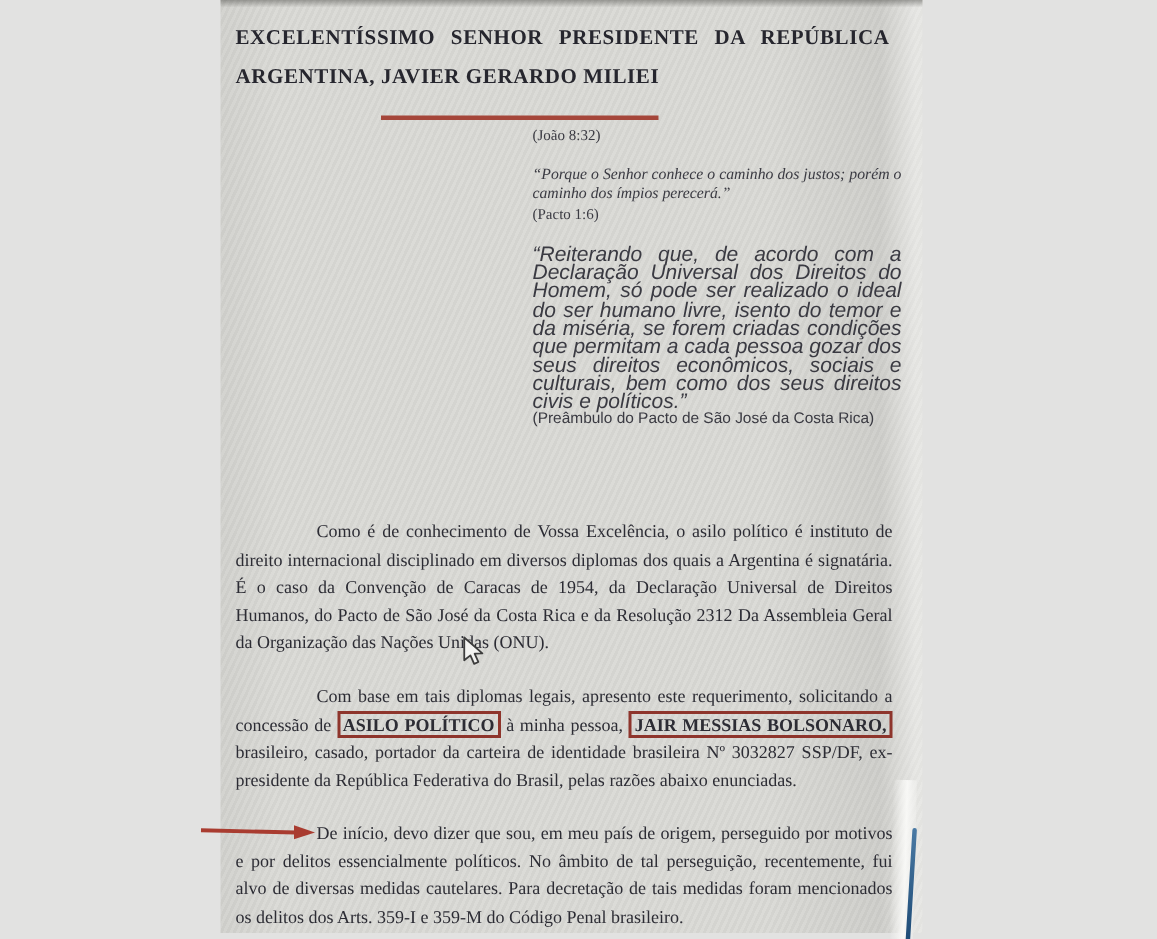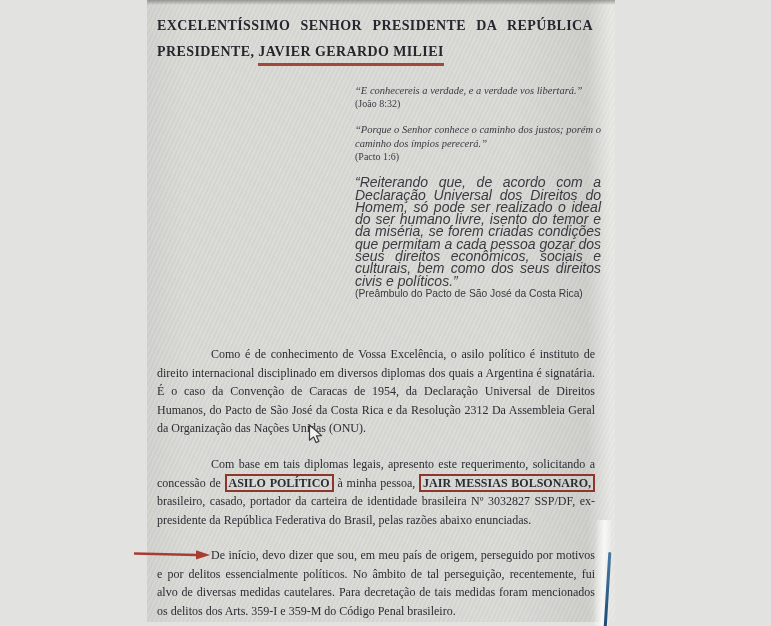--- a/index.html
+++ b/index.html
@@ -32,21 +32,21 @@
     transform:rotate(3.5deg);border-radius:2px;
   }
   .title{
     position:absolute;left:10px;top:14px;width:436px;
     font-weight:bold;font-size:14px;line-height:24px;letter-spacing:0.4px;
     color:#26262e;
   }
   .title-line1{text-align:justify;text-align-last:justify;white-space:nowrap;}
   .title-line2{margin-top:2px;}
   .red-underline{
-    border-bottom:3px solid #a5463a;padding-bottom:4px;
+    border-bottom:3px solid #a5463a;padding-bottom:18px;
   }
   .epigraphs{
     position:absolute;left:208px;top:84px;width:246px;
     color:#3a3a42;
   }
   .epigraph{margin:0 0 13px 0;}
   .quote{text-align:justify;margin:0;}
   .quote-serif{font-style:italic;font-size:10.5px;line-height:13.4px;font-family:"Liberation Serif",serif;}
   .quote-sans{font-style:italic;font-size:14px;line-height:12.3px;font-family:"Liberation Sans",sans-serif;}
   .source{margin:0;font-style:normal;font-size:10px;line-height:13px;font-family:"Liberation Serif",serif;}
@@ -67,26 +67,25 @@
   .cursor{position:absolute;left:161px;top:424px;width:15px;height:21px;}
 </style>
 </head>
 <body>
 
 <div class="paper">
   <div class="paper-top-shadow"></div>
 
   <div class="title">
     <div class="title-line1">EXCELENTÍSSIMO SENHOR PRESIDENTE DA REPÚBLICA</div>
-    <div class="title-line2"><span>PRESIDENTE, </span><span class="red-underline">JAVIER GERARDO MILIEI</span></div>
+    <div class="title-line2"><span>ARGENTINA, </span><span class="red-underline">JAVIER GERARDO MILIEI</span></div>
   </div>
 
   <div class="epigraphs">
     <div class="epigraph">
-      <p class="quote quote-serif">“E conhecereis a verdade, e a verdade vos libertará.”</p>
       <p class="source">(João 8:32)</p>
     </div>
     <div class="epigraph">
       <p class="quote quote-serif">“Porque o Senhor conhece o caminho dos justos; porém o caminho dos ímpios perecerá.”</p>
       <p class="source">(Pacto 1:6)</p>
     </div>
     <div class="epigraph">
       <p class="quote quote-sans">“Reiterando que, de acordo com a Declaração Universal dos Direitos do Homem, só pode ser realizado o ideal do ser humano livre, isento do temor e da miséria, se forem criadas condições que permitam a cada pessoa gozar dos seus direitos econômicos, sociais e culturais, bem como dos seus direitos civis e políticos.”</p>
       <p class="source source-sans">(Preâmbulo do Pacto de São José da Costa Rica)</p>
     </div>

